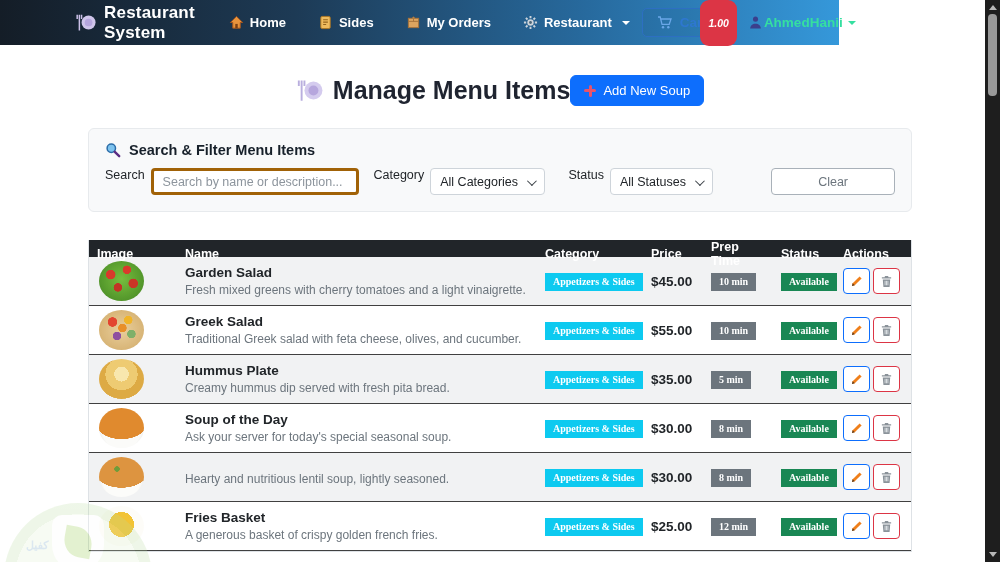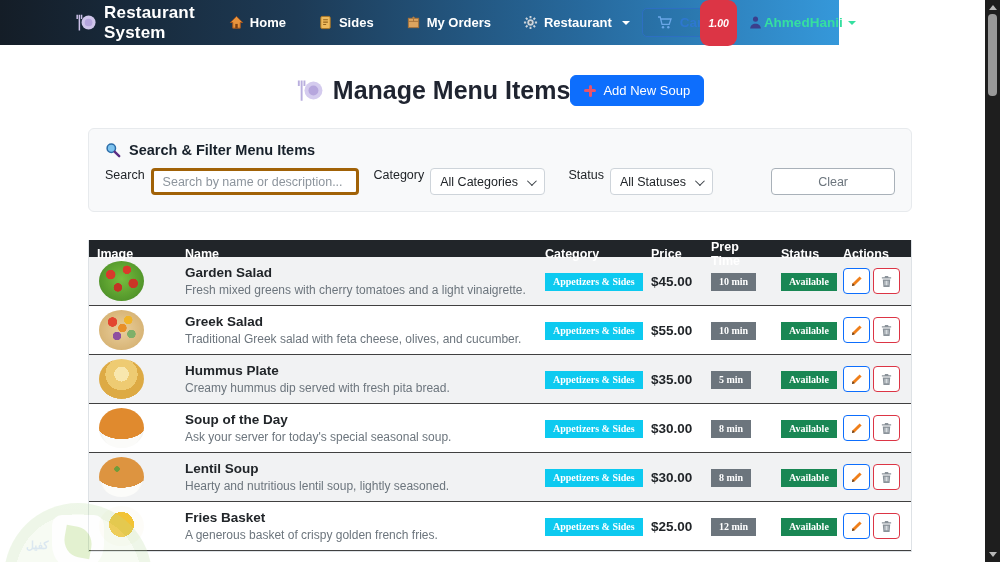--- a/index.html
+++ b/index.html
@@ -410,21 +410,20 @@
             </span>
         </button>
       </div>
     </div>
 
     <div class="t-row t-body-row striped">
       <div class="t-cell">
           <div class="food food-4"></div>
         </div>
       <div class="t-cell">
-        <div class="item-name">Lentil Soup</div>
         <div class="item-desc">Hearty and nutritious lentil soup, lightly seasoned.</div>
       </div>
       <div class="t-cell"><span class="badge badge-cat">Appetizers &amp; Sides</span></div>
       <div class="t-cell"><span class="price">$30.00</span></div>
       <div class="t-cell"><span class="badge badge-prep">8 min</span></div>
       <div class="t-cell"><span class="badge badge-status">Available</span></div>
       <div class="t-cell actions">
         <button class="icon-btn btn-edit">
           <span>
               <svg width="13" height="13" viewBox="0 0 14 14">

